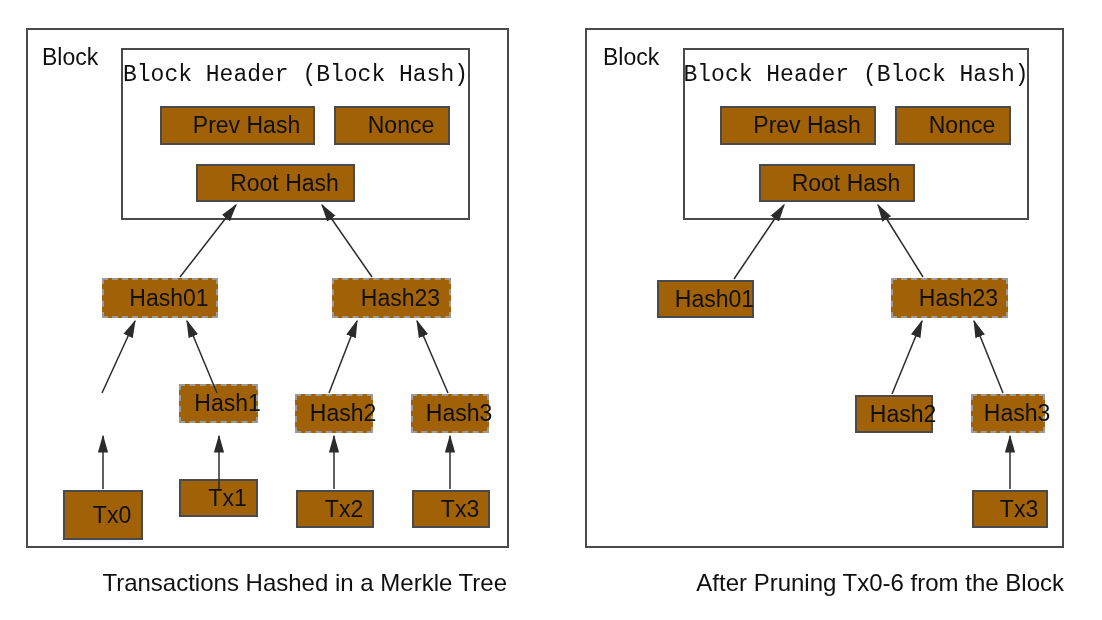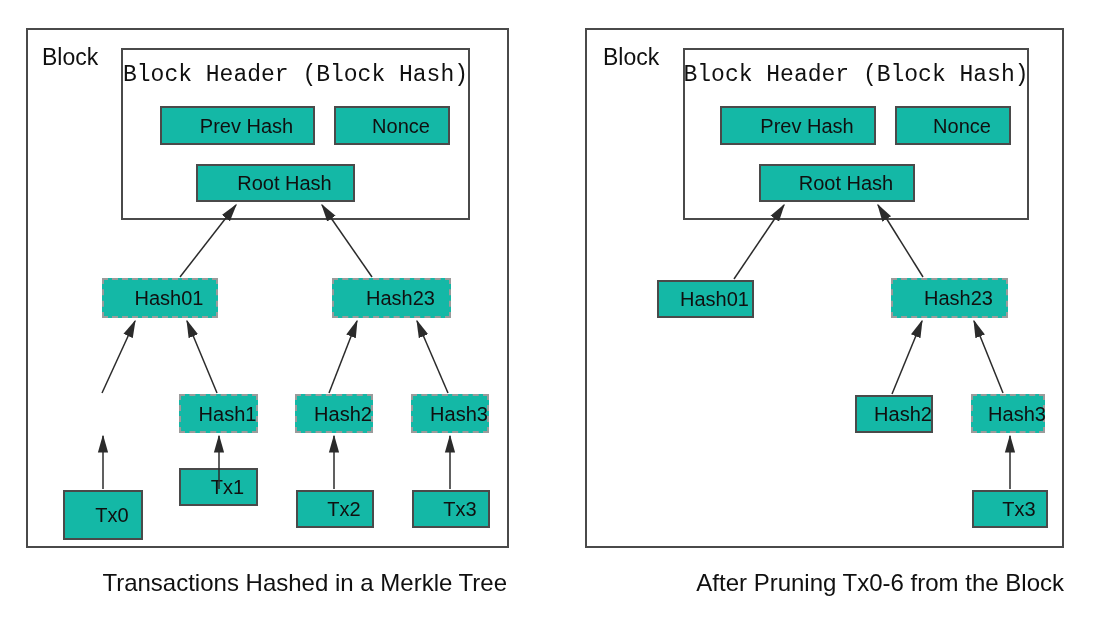--- a/index.html
+++ b/index.html
@@ -15,23 +15,23 @@
     width:1102px;height:620px;
     background:var(--bg);
     font-family:"Liberation Sans","DejaVu Sans",sans-serif;
     color:var(--text);
     overflow:hidden;
   }
   .abs{position:absolute;box-sizing:border-box;}
   .frame{border:2px solid var(--solid);background:transparent;}
   .node{
     border:2px solid var(--solid);
-    background:#14b8a6;
+    background:#a16207;
     display:flex;align-items:center;justify-content:center;
-    font-size:20px;line-height:1;white-space:nowrap;padding-left:18px;
+    font-size:23px;line-height:1;white-space:nowrap;padding-left:18px;
   }
   .node.dashed{border:2px dashed var(--dash);}
   .floating-label{font-size:23px;line-height:1.2;white-space:nowrap;}
   .header-title{
     text-align:center;font-size:23px;line-height:1.2;white-space:nowrap;font-family:Liberation Mono, monospace;
   }
   .caption{
     text-align:right;font-size:24px;line-height:1.2;white-space:nowrap;
   }
   svg.arrows{position:absolute;left:0;top:0;pointer-events:none;}
@@ -55,29 +55,29 @@
 
   <div class="abs node" style="left:334px;top:106px;width:116px;height:39px;">Nonce</div>
 
   <div class="abs node" style="left:196px;top:164px;width:159px;height:38px;">Root Hash</div>
 
   <div class="abs node dashed" style="left:102px;top:278px;width:116px;height:40px;">Hash01</div>
 
   <div class="abs node dashed" style="left:332px;top:278px;width:119px;height:40px;">Hash23</div>
 
 
-  <div class="abs node dashed" style="left:179px;top:394px;width:79px;height:39px;">Hash1</div>
+  <div class="abs node dashed" style="left:179px;top:384px;width:79px;height:39px;">Hash1</div>
 
   <div class="abs node dashed" style="left:295px;top:394px;width:78px;height:39px;">Hash2</div>
 
   <div class="abs node dashed" style="left:411px;top:394px;width:78px;height:39px;">Hash3</div>
 
   <div class="abs node" style="left:63px;top:490px;width:80px;height:50px;text-align:right;">Tx0</div>
 
-  <div class="abs node" style="left:179px;top:468px;width:79px;height:38px;">Tx1</div>
+  <div class="abs node" style="left:179px;top:479px;width:79px;height:38px;">Tx1</div>
 
   <div class="abs node" style="left:296px;top:490px;width:78px;height:38px;">Tx2</div>
 
   <div class="abs node" style="left:412px;top:490px;width:78px;height:38px;">Tx3</div>
 
   <div class="abs caption" style="left:27px;top:569px;width:480px;">Transactions Hashed in a Merkle Tree</div>
 
   <div class="abs frame" style="left:585px;top:28px;width:479px;height:520px;"></div>
 
   <div class="abs floating-label" style="left:603px;top:44px;">Block</div>

